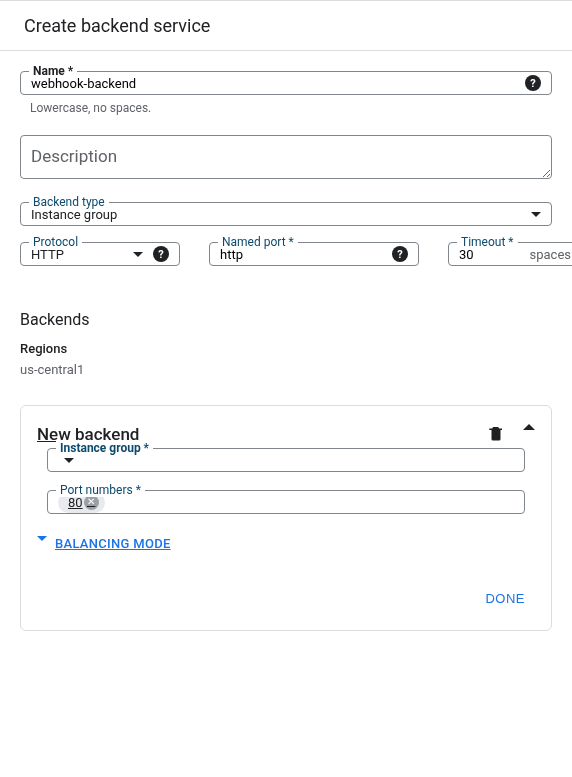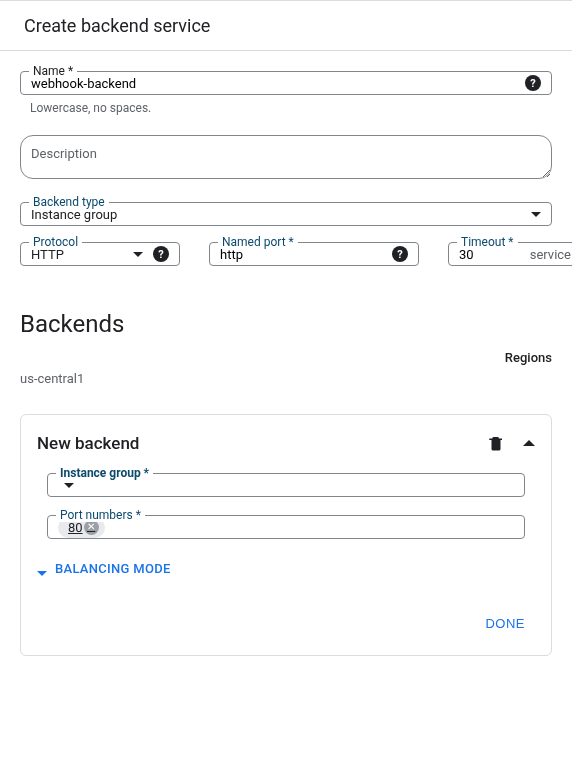--- a/index.html
+++ b/index.html
@@ -29,21 +29,21 @@
     top: -7px;
     left: 9px;
     background: #fff;
     padding: 0 4px;
     font-size: 12px;
     color: #0c4a6e;
     z-index: 1;
   }
   .field-label.bold {
     color: #202124;
-    font-weight: 400;
+    font-weight: 700;
   }
   .field-box {
     border: 1px solid #80868b;
     border-radius: 4px;
     padding: 8px 10px;
     font-size: 13px;
     display: flex;
     align-items: center;
     height: 24px;
     background: #fff;
@@ -72,23 +72,23 @@
     display: inline-flex;
     align-items: center;
     justify-content: center;
     font-weight: 700;
     margin-left: 6px;
     flex-shrink: 0;
   }
   textarea.desc {
     width: 100%;
     border: 1px solid #80868b;
-    border-radius: 13px;
+    border-radius: 4px;
     padding: 10px;
-    font-size: 13px;
+    font-size: 17px;
     font-family: inherit;
     resize: vertical;
     height: 44px;
     outline: none;
   }
   textarea.desc::placeholder { color: #5f6368; }
   .dropdown-arrow {
     border-left: 5px solid transparent;
     border-right: 5px solid transparent;
     border-top: 5px solid #202124;
@@ -98,37 +98,38 @@
   .row3 {
     display: flex;
     gap: 29px;
     margin-top: 16px;
   }
   .row3 .field { flex: 1; margin-bottom: 0; }
   .row3 .field.protocol { flex: 0 0 160px; }
   .row3 .field.timeout { flex: 0 0 160px; }
   .unit { color: #5f6368; margin-left: 4px; margin-right: 4px; }
   .section-h {
-    font-size: 24px;
+    font-size: 16px;
     font-weight: 400;
     margin-top: 44px;
     margin-bottom: 12px;
   }
-  .sub-label { font-size: 13px; font-weight: 500; margin-bottom: 6px; text-align: right; }
+  .sub-label { font-size: 13px; font-weight: 500; margin-bottom: 6px; }
   .sub-value { font-size: 13px; color: #5f6368; }
   .card {
     border: 1px solid #dadce0;
     border-radius: 6px;
     padding: 18px 16px;
     margin-top: 28px;
   }
   .card-head {
     display: flex;
-    align-items: center;
-    margin-bottom: 20px;
+    align-items: flex-start;
+    margin-bottom: 4px;
+    text-decoration: underline;
   }
   .card-title { font-size: 17px; font-weight: 500; flex: 1; }
   .trash-icon svg { width: 18px; height: 18px; fill: #202124; display:block; }
   .chevron-up {
     border-left: 6px solid transparent;
     border-right: 6px solid transparent;
     border-bottom: 6px solid #202124;
     margin-left: 18px;
   }
   .chip {
@@ -155,28 +156,29 @@
   .port-box input {
     border: none;
     outline: none;
     font-size: 13px;
     flex: 1;
     margin-left: 6px;
     background: transparent;
   }
   .expand-row {
     display: flex;
-    align-items: flex-end;
+    align-items: flex-start;
     gap: 8px;
     margin-top: 22px;
     color: #1a73e8;
     font-weight: 500;
     font-size: 13px;
     letter-spacing: 0.3px;
     cursor: pointer;
+    text-decoration: underline;
   }
   .chev-down-blue {
     border-left: 5px solid transparent;
     border-right: 5px solid transparent;
     border-top: 5px solid #1a73e8;
   }
   .card-footer {
     display: flex;
     justify-content: flex-end;
     margin-top: 34px;
@@ -236,21 +238,21 @@
       <div class="field-label">Named port *</div>
       <div class="field-box">
         <input type="text" value="http" style="">
         <span class="help-icon">?</span>
       </div>
     </div>
     <div class="field timeout">
       <div class="field-label">Timeout *</div>
       <div class="field-box">
         <input type="text" size="3" style="width: 24px; flex: 0 1 0%;" value="30">
-        <span class="unit" style="flex:1;text-align:right">service</span>
+        <span class="unit" style="flex:1;text-align:right">spaces</span>
         <span class="help-icon">?</span>
       </div>
     </div>
   </div>
 
   <div class="section-h">Backends</div>
   <div class="sub-label">Regions</div>
   <div class="sub-value">us-central1</div>
 
   <div class="card">

